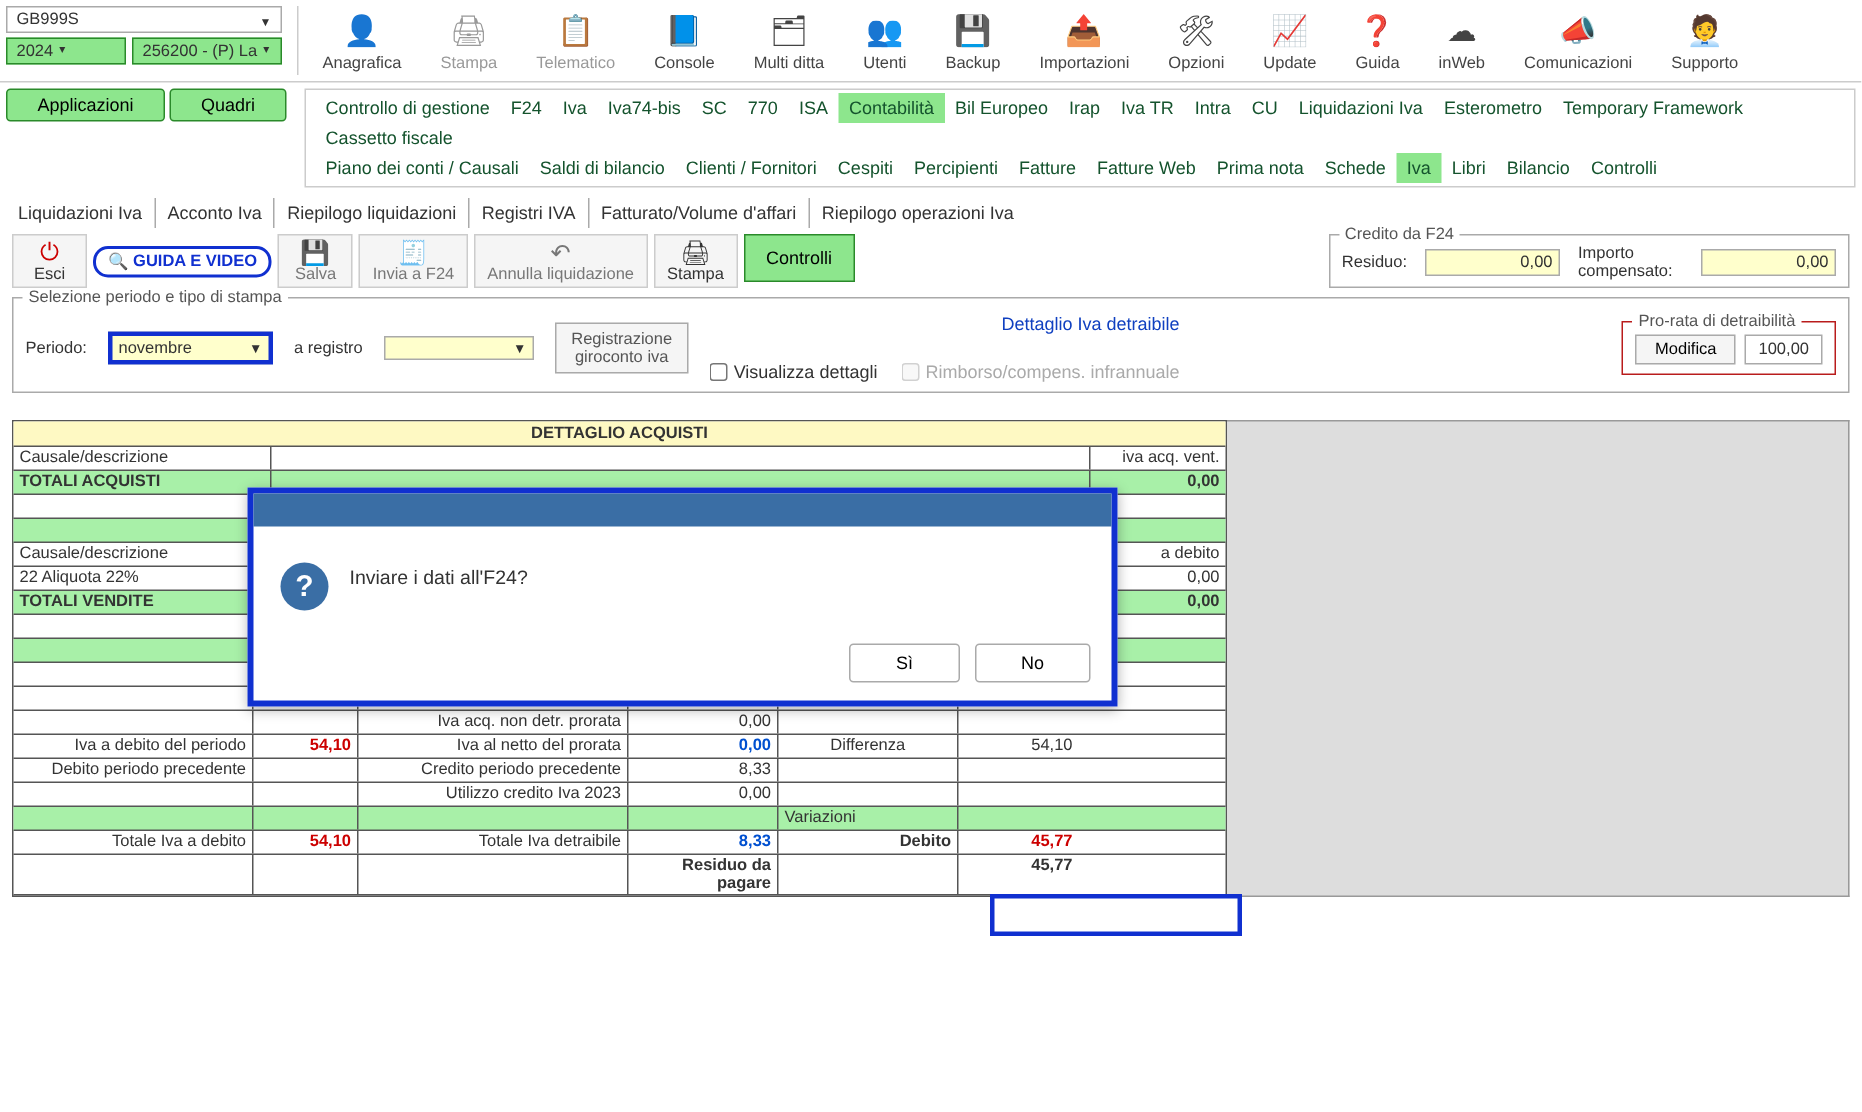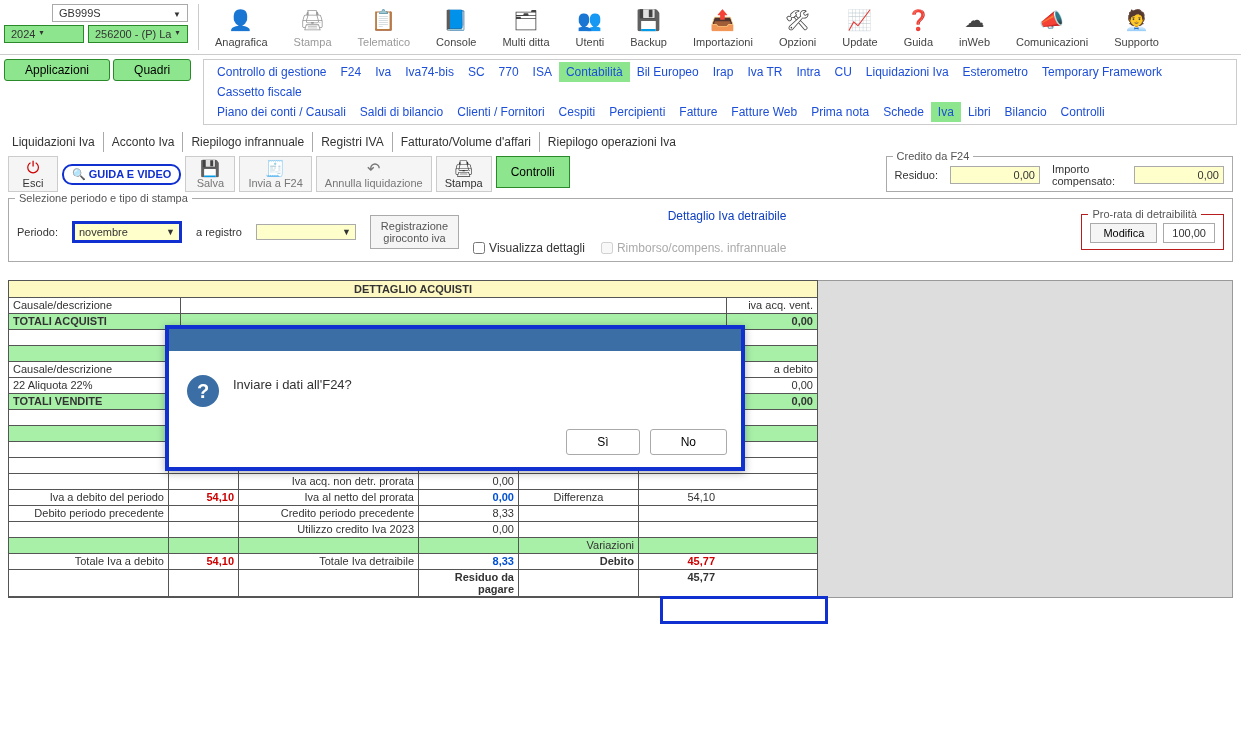--- a/index.html
+++ b/index.html
@@ -2,35 +2,35 @@
 <html><head>
 <meta charset="utf-8">
 <style>
 * { box-sizing: border-box; margin: 0; padding: 0; font-family: Arial, sans-serif; }
 body { background: #fff; font-size: 11px; color: #333; width: 1241px; height: 741px; position: relative; overflow: hidden; }
 
 
 .header { display: flex; align-items: flex-start; padding: 4px; border-bottom: 1px solid #ccc; }
 .header-left { display: flex; flex-direction: column; gap: 3px; padding-right: 10px; }
 .combo-green { background: #8de68d; border: 1px solid #2a8a2a; padding: 2px 6px; display: flex; gap: 4px; min-width: 80px; }
-.combo-white { background: #fff; border: 1px solid #aaa; padding: 2px 6px; display: flex; align-items: flex-end; gap: 4px; min-width: 120px; justify-content: space-between; margin-left: 48px;}
+.combo-white { background: #fff; border: 1px solid #aaa; padding: 2px 6px; display: flex; align-items: flex-end; gap: 4px; min-width: 120px; justify-content: space-between;}
 .combo-green .arrow, .combo-white .arrow { font-size: 8px; }
 .header-row { display: flex; gap: 4px; }
 
 .toolbar { display: flex; gap: 10px; flex: 1; padding-left: 8px; border-left: 1px solid #ccc; flex-wrap: wrap;}
 .tool-btn { display: flex; flex-direction: column; align-items: center; gap: 2px; padding: 2px 8px; cursor: pointer; font-size: 11px; color: #444;}
 .tool-btn.disabled { color: #999; }
 .tool-icon { width: 28px; height: 28px; display: flex; align-items: center; justify-content: center; font-size: 20px; }
 
 
 .green-section { display: flex; gap: 6px; padding: 4px; align-items: flex-start;}
 .btn-green { background: #8de68d; border: 1px solid #2a8a2a; border-radius: 3px; padding: 3px 20px; font-size: 12px; }
 
 .menu-bar { flex:1; display:flex; flex-wrap: wrap; gap: 0; padding: 2px 6px; border: 1px solid #ccc; margin-left: 6px; font-size: 12px; align-content: flex-start;}
-.menu-item { padding: 3px 7px; cursor: pointer; color: #1d4ed8; white-space: nowrap;}
+.menu-item { padding: 3px 7px; cursor: pointer; color: #14532d; white-space: nowrap;}
 .menu-item.active { background: #8de68d; }
 
 
 .tabs { display: flex; gap: 0; padding: 3px 4px 0; font-size: 12px; }
 .tab { padding: 3px 8px; border-right: 1px solid #aaa; cursor: pointer;}
 .tab:last-child { border-right: none;}
 
 
 .action-bar { display: flex; gap: 4px; padding: 4px 8px; align-items: flex-start;}
 .action-btn { display: flex; flex-direction: column; align-items: center; padding: 2px 8px; border: 1px solid #ccc; background: #f5f5f5; min-width: 50px; font-size: 11px; color:#777;}
@@ -208,21 +208,21 @@
         <span class="menu-item">Libri</span>
         <span class="menu-item">Bilancio</span>
         <span class="menu-item">Controlli</span>
       </div>
   </div>
 </div>
 
 <div class="tabs" id="tabs">
     <span class="tab">Liquidazioni Iva</span>
     <span class="tab">Acconto Iva</span>
-    <span class="tab">Riepilogo infrannuale</span>
+    <span class="tab">Riepilogo liquidazioni</span>
     <span class="tab">Registri IVA</span>
     <span class="tab">Fatturato/Volume d'affari</span>
     <span class="tab">Riepilogo operazioni Iva</span>
   </div>
 
 <div class="action-bar">
   <div class="action-btn red-icon black">
     <span class="aicon">⏻</span>
     <span>Esci</span>
   </div>
@@ -377,21 +377,21 @@
         <div class="c3">Utilizzo credito Iva 2023</div>
         <div class="c4">0,00</div>
         <div class="c5"></div>
         <div class="c6"></div>
     </div>
     <div class="grid-row row-green">
       <div class="c1"></div>
         <div class="c2"></div>
         <div class="c3"></div>
         <div class="c4"></div>
-        <div class="c5" style="text-align:right">Variazioni</div>
+        <div class="c5" style="text-align:left">Variazioni</div>
         <div class="c6"></div>
     </div>
     <div class="grid-row">
       <div class="c1" style="text-align:right">Totale Iva a debito</div>
         <div class="c2 red bold">54,10</div>
         <div class="c3">Totale Iva detraibile</div>
         <div class="c4 blue bold">8,33</div>
         <div class="c5 bold" style="text-align:right">Debito</div>
         <div class="c6 red bold">45,77</div>
     </div>

